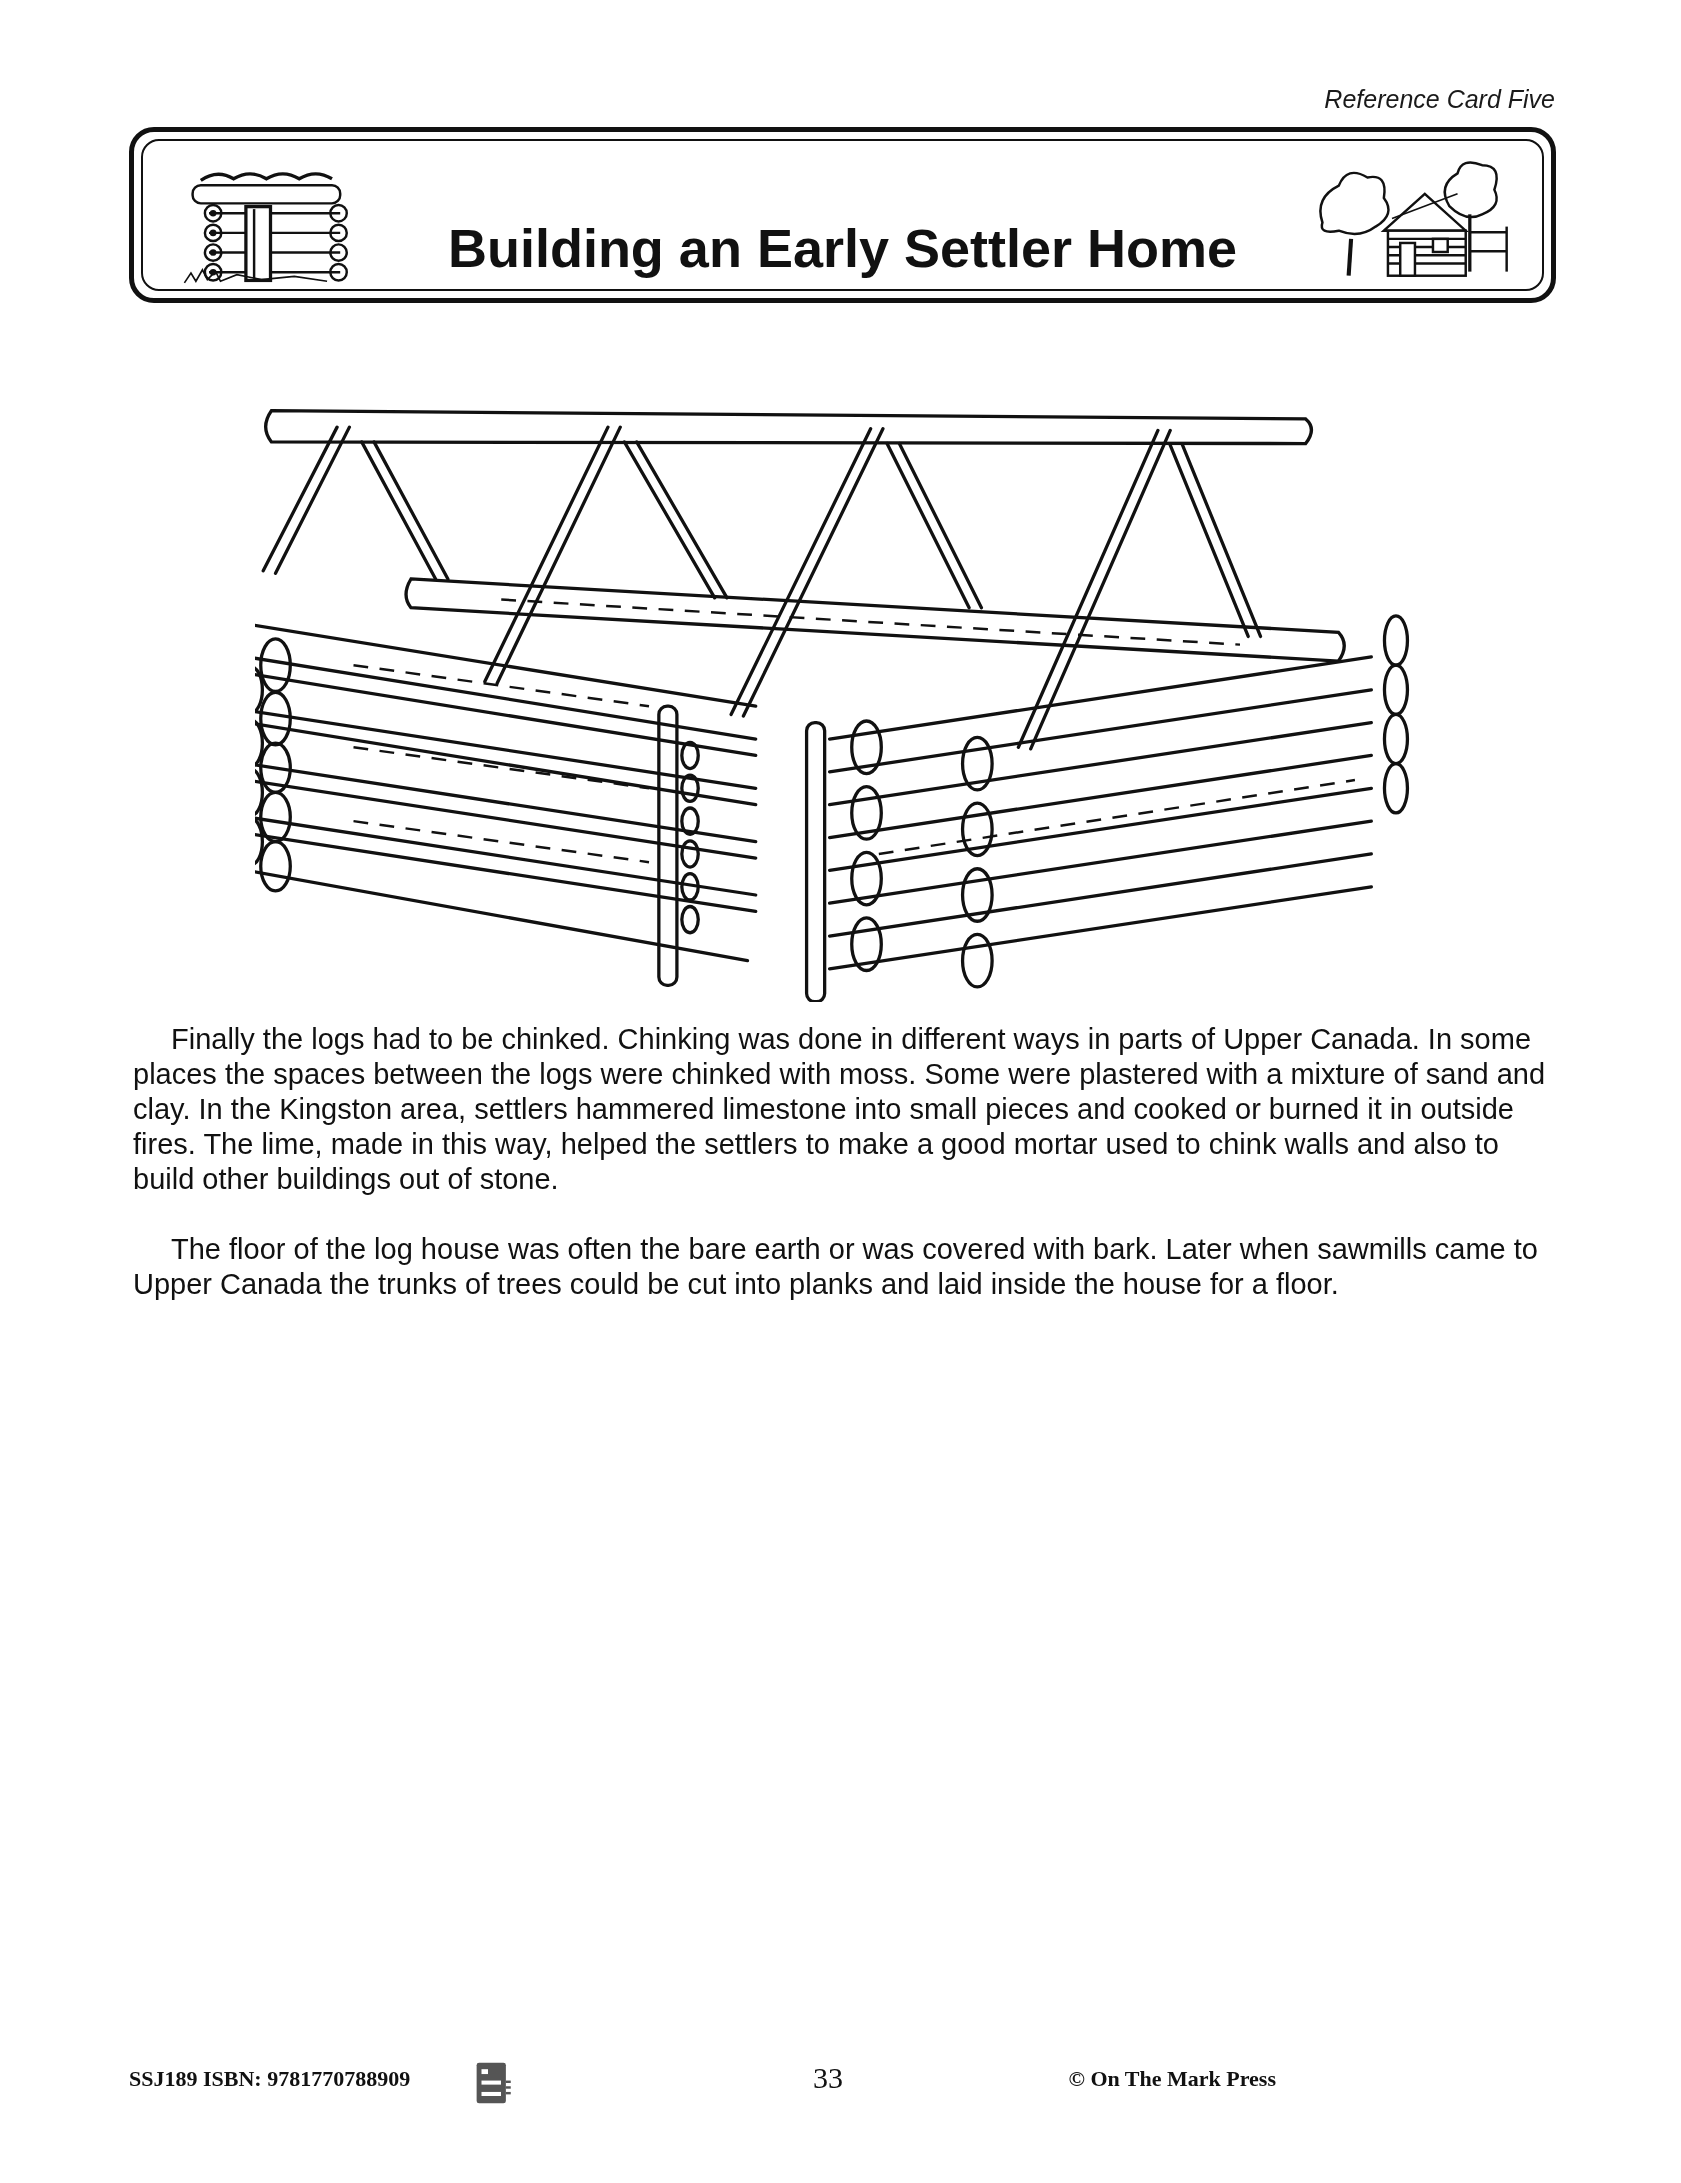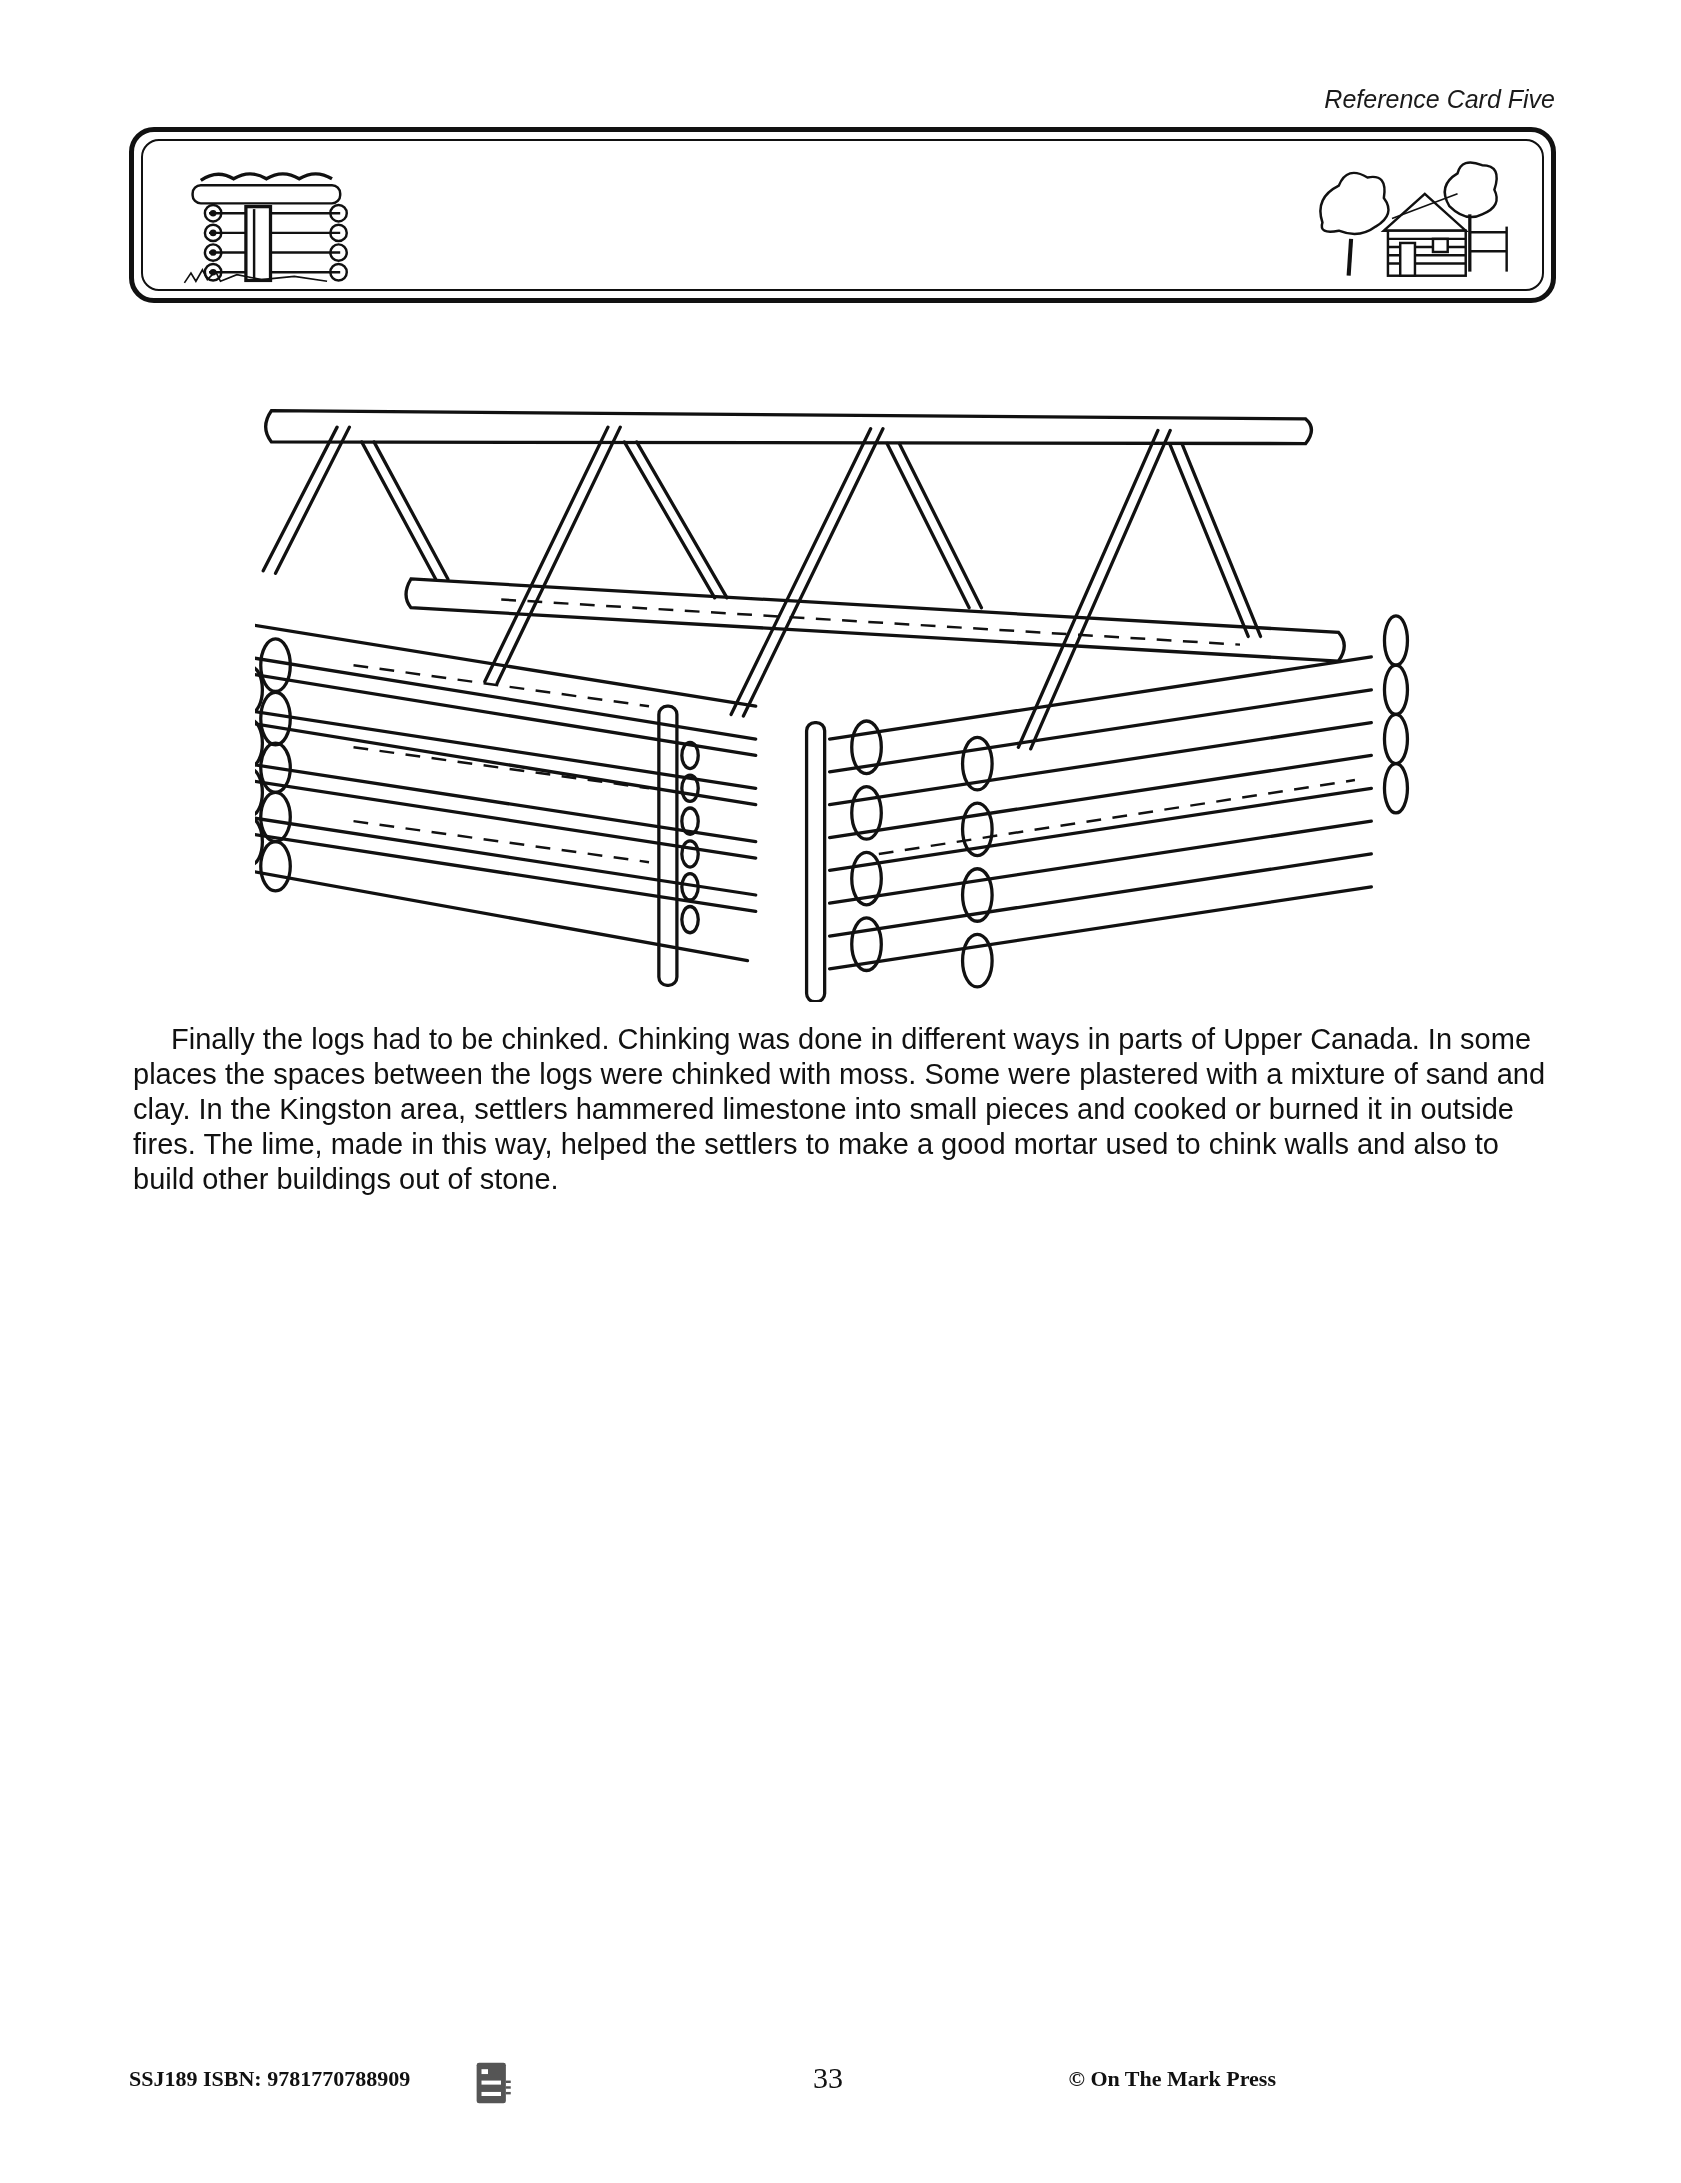--- a/index.html
+++ b/index.html
@@ -48,20 +48,21 @@
         <path d="M10 145 l8 -12 l6 10 l8 -14 l6 12 l10 -10 l6 12 l20 -8 l30 6 l40 -4 l40 6" stroke-width="2"></path>
       </g>
       <g fill="#111">
         <circle cx="45" cy="60" r="4"></circle>
           <circle cx="45" cy="84" r="4"></circle>
         <circle cx="45" cy="108" r="4"></circle>
           <circle cx="45" cy="132" r="4"></circle>
       </g>
     </svg>
 
+    <div class="lesson-title">Building an Early Settler Home</div>
 
     <svg class="hdr-art-right" viewBox="0 0 260 160">
       <g fill="none" stroke="#111" stroke-width="3">
         <path d="M20 80 q-10 -30 20 -45 q10 -25 35 -10 q25 -5 20 25 q15 20 -10 35 q-20 15 -45 5 q-25 5 -20 -10 z"></path>
         <line x1="55" y1="100" x2="52" y2="145" stroke-width="5"></line>
         <path d="M175 60 q-15 -25 10 -40 q5 -20 30 -10 q25 0 15 30 q10 20 -15 30 q-20 10 -40 -10 z"></path>
         <line x1="200" y1="70" x2="200" y2="140" stroke-width="4"></line>
         <path d="M95 90 l50 -45 l50 45 z" fill="#fff"></path>
         <rect x="100" y="90" width="95" height="55" fill="#fff"></rect>
         <line x1="100" y1="100" x2="195" y2="100"></line>
@@ -160,20 +161,21 @@
     <line x1="120" y1="330" x2="480" y2="380"></line>
       <line x1="120" y1="430" x2="480" y2="480"></line>
     <line x1="120" y1="520" x2="480" y2="570"></line>
       <line x1="300" y1="250" x2="1200" y2="305"></line>
     <line x1="760" y1="560" x2="1340" y2="470"></line>
   </g>
 </svg>
 
 <div class="body-text">
   <p>Finally the logs had to be chinked. Chinking was done in different ways in parts of Upper Canada. In some places the spaces between the logs were chinked with moss. Some were plastered with a mixture of sand and clay. In the Kingston area, settlers hammered limestone into small pieces and cooked or burned it in outside fires. The lime, made in this way, helped the settlers to make a good mortar used to chink walls and also to build other buildings out of stone.</p>
+  <p>The floor of the log house was often the bare earth or was covered with bark. Later when sawmills came to Upper Canada the trunks of trees could be cut into planks and laid inside the house for a floor.</p>
 </div>
 
 <div class="footer">
   <div class="footer-left">SSJ189  ISBN: 9781770788909</div>
   <svg class="footer-icon" viewBox="0 0 48 54">
     <rect x="2" y="2" width="36" height="50" rx="3" fill="#555"></rect>
     <rect x="8" y="10" width="8" height="6" fill="#fff"></rect>
     <rect x="8" y="24" width="24" height="5" fill="#fff"></rect>
     <rect x="8" y="38" width="24" height="5" fill="#fff"></rect>
     <rect x="38" y="24" width="6" height="3" fill="#555"></rect>

